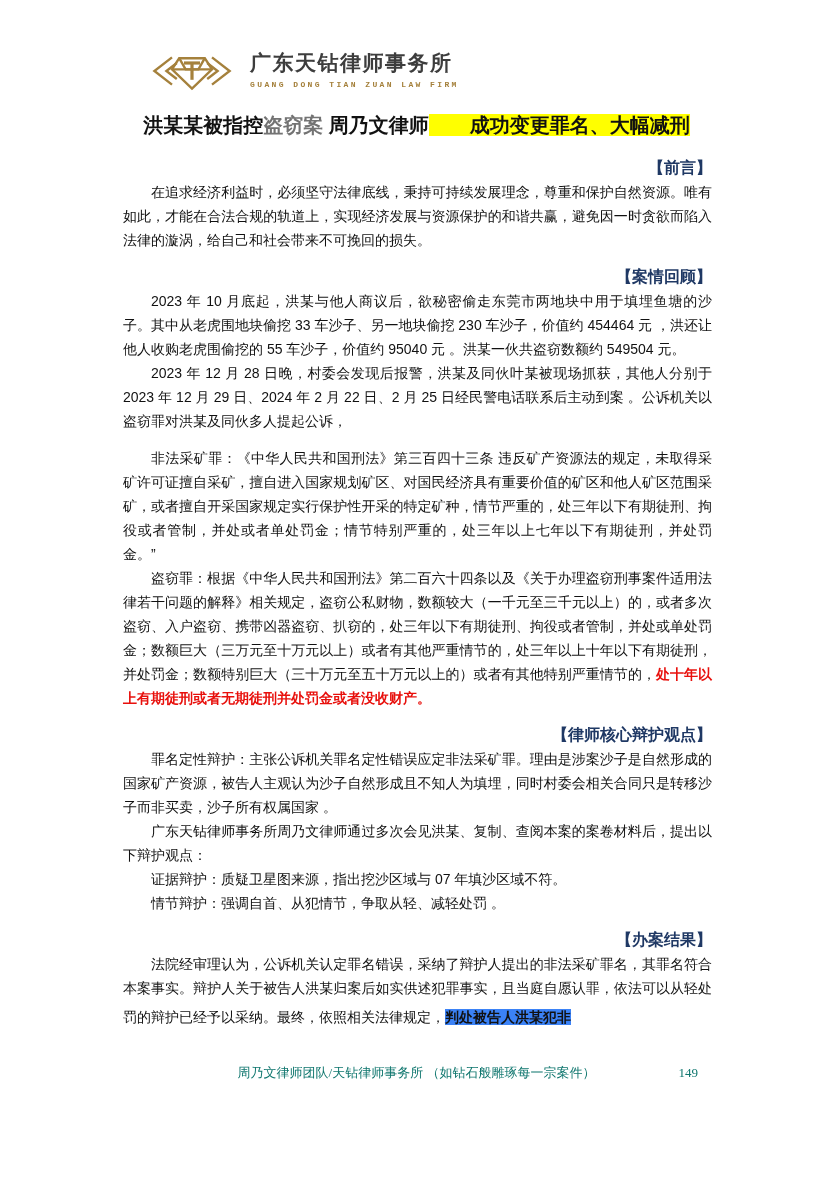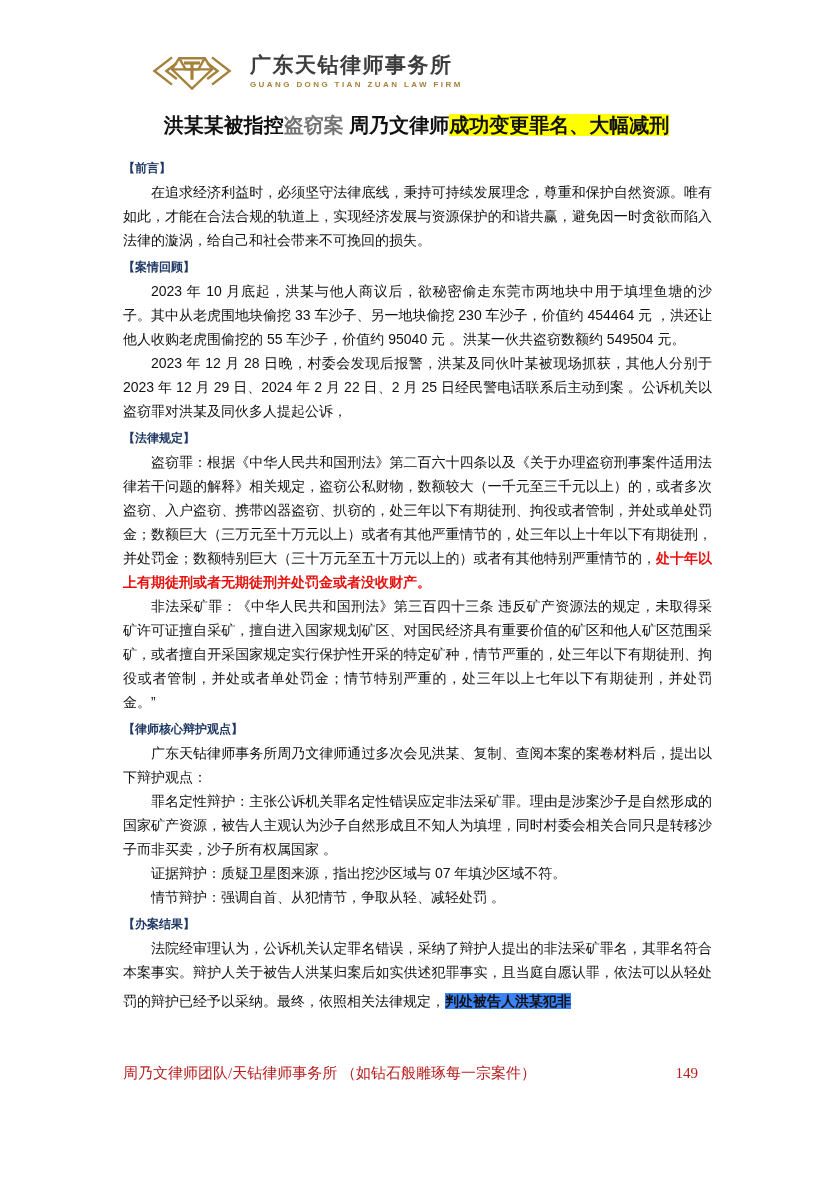--- a/index.html
+++ b/index.html
@@ -12,64 +12,65 @@
     color: #111;
   }
 
   
   .letterhead {
     padding: 44px 0 0 148px;
     display: flex; align-items: center; gap: 14px;
     height: 98px;
   }
   .logo-icon svg { display: block; }
-  .logo-text { display: flex; flex-direction: column; }
+  .logo-text { display: flex; flex-direction: column; font-family: Liberation Mono, monospace; }
   .logo-cn {
     font-size: 21px; font-weight: 700; color: #3d3d3d;
     letter-spacing: 1.5px; line-height: 24px;
   }
   .logo-en {
     font-size: 8px; font-weight: 700; color: #a5813c;
     letter-spacing: 2.4px; margin-top: 3px; white-space: nowrap;
   }
 
   
   .title {
     margin: 12px 55px 0 55px;
     text-align: center;
     font-size: 20px; font-weight: 700;
     line-height: 30px;
   }
   .title .seg-red { color: #737373; }
-  .title .seg-highlight { background: #ffff00; }
+  .title .seg-highlight { background: #ffff00; padding-left: 41px; }
 
   
   .content {
     margin: 16px 121px 0 123px;
     font-size: 14px; line-height: 24px;
     text-align: justify;
   }
   .doc-section { margin: 0; }
-  .doc-section + .doc-section { margin-top: 3px; }
+  .doc-section + .doc-section { margin-top: 13px; }
   .section-heading {
-    font-size: 12px; font-weight: 700; color: #1f3864;
-    margin: 0; line-height: 24px; text-align: left;
+    font-size: 16px; font-weight: 700; color: #1f3864;
+    margin: 0; line-height: 24px; text-align: right;
   }
   .para { margin: 0; text-indent: 2em; }
   .seg { font: inherit; }
   .seg-red { color: #e8100c; font-weight: 700; }
   .content .seg-highlight {
     background: #3b82f6; font-weight: 700; line-height: 34px;
   }
 
   
   .footer {
     position: absolute; left: 123px; right: 123px; top: 1063px;
+    text-align: center;
     font-family: "Liberation Serif", "DejaVu Serif", serif;
-    font-size: 15px; color: #b91c1c; line-height: 20px;
+    font-size: 13px; color: #0f766e; line-height: 20px;
   }
   .page-num { position: absolute; right: 12px; top: 0; }
 </style>
 </head>
 <body>
 
 <div class="page">
 
   <div class="letterhead">
     <span class="logo-icon">
@@ -101,28 +102,27 @@
       <section class="doc-section">
         <h2 class="section-heading">【前言】</h2>
         <p class="para"><span class="seg seg-plain">在追求经济利益时，必须坚守法律底线，秉持可持续发展理念，尊重和保护自然资源。唯有如此，才能在合法合规的轨道上，实现经济发展与资源保护的和谐共赢，避免因一时贪欲而陷入法律的漩涡，给自己和社会带来不可挽回的损失。</span></p>
       </section>
       <section class="doc-section">
         <h2 class="section-heading">【案情回顾】</h2>
         <p class="para"><span class="seg seg-plain">2023 年 10 月底起，洪某与他人商议后，欲秘密偷走东莞市两地块中用于填埋鱼塘的沙子。其中从老虎围地块偷挖 33 车沙子、另一地块偷挖 230 车沙子，价值约 454464 元 ，洪还让他人收购老虎围偷挖的 55 车沙子，价值约 95040 元 。洪某一伙共盗窃数额约 549504 元。</span></p>
         <p class="para"><span class="seg seg-plain">2023 年 12 月 28 日晚，村委会发现后报警，洪某及同伙叶某被现场抓获，其他人分别于 2023 年 12 月 29 日、2024 年 2 月 22 日、2 月 25 日经民警电话联系后主动到案 。公诉机关以盗窃罪对洪某及同伙多人提起公诉，</span></p>
       </section>
       <section class="doc-section">
-        <h2 class="section-heading">【法律规定】</h2>
+        <p class="para"><span class="seg seg-plain">非法采矿罪：《中华人民共和国刑法》第三百四十三条 违反矿产资源法的规定，未取得采矿许可证擅自采矿，擅自进入国家规划矿区、对国民经济具有重要价值的矿区和他人矿区范围采矿，或者擅自开采国家规定实行保护性开采的特定矿种，情节严重的，处三年以下有期徒刑、拘役或者管制，并处或者单处罚金；情节特别严重的，处三年以上七年以下有期徒刑，并处罚金。”</span></p>
         <p class="para"><span class="seg seg-plain">盗窃罪：根据《中华人民共和国刑法》第二百六十四条以及《关于办理盗窃刑事案件适用法律若干问题的解释》相关规定，盗窃公私财物，数额较大（一千元至三千元以上）的，或者多次盗窃、入户盗窃、携带凶器盗窃、扒窃的，处三年以下有期徒刑、拘役或者管制，并处或单处罚金；数额巨大（三万元至十万元以上）或者有其他严重情节的，处三年以上十年以下有期徒刑，并处罚金；数额特别巨大（三十万元至五十万元以上的）或者有其他特别严重情节的，</span><span class="seg seg-red">处十年以上有期徒刑或者无期徒刑并处罚金或者没收财产。</span></p>
-        <p class="para"><span class="seg seg-plain">非法采矿罪：《中华人民共和国刑法》第三百四十三条 违反矿产资源法的规定，未取得采矿许可证擅自采矿，擅自进入国家规划矿区、对国民经济具有重要价值的矿区和他人矿区范围采矿，或者擅自开采国家规定实行保护性开采的特定矿种，情节严重的，处三年以下有期徒刑、拘役或者管制，并处或者单处罚金；情节特别严重的，处三年以上七年以下有期徒刑，并处罚金。”</span></p>
       </section>
       <section class="doc-section">
         <h2 class="section-heading">【律师核心辩护观点】</h2>
+        <p class="para"><span class="seg seg-plain">罪名定性辩护：主张公诉机关罪名定性错误应定非法采矿罪。理由是涉案沙子是自然形成的国家矿产资源，被告人主观认为沙子自然形成且不知人为填埋，同时村委会相关合同只是转移沙子而非买卖，沙子所有权属国家 。</span></p>
         <p class="para"><span class="seg seg-plain">广东天钻律师事务所周乃文律师通过多次会见洪某、复制、查阅本案的案卷材料后，提出以下辩护观点：</span></p>
-        <p class="para"><span class="seg seg-plain">罪名定性辩护：主张公诉机关罪名定性错误应定非法采矿罪。理由是涉案沙子是自然形成的国家矿产资源，被告人主观认为沙子自然形成且不知人为填埋，同时村委会相关合同只是转移沙子而非买卖，沙子所有权属国家 。</span></p>
         <p class="para"><span class="seg seg-plain">证据辩护：质疑卫星图来源，指出挖沙区域与 07 年填沙区域不符。</span></p>
         <p class="para"><span class="seg seg-plain">情节辩护：强调自首、从犯情节，争取从轻、减轻处罚 。</span></p>
       </section>
       <section class="doc-section">
         <h2 class="section-heading">【办案结果】</h2>
         <p class="para"><span class="seg seg-plain">法院经审理认为，公诉机关认定罪名错误，采纳了辩护人提出的非法采矿罪名，其罪名符合本案事实。辩护人关于被告人洪某归案后如实供述犯罪事实，且当庭自愿认罪，依法可以从轻处罚的辩护已经予以采纳。最终，依照相关法律规定，</span><span class="seg seg-highlight">判处被告人洪某犯非</span></p>
       </section>
     </main>
 
   <div class="footer">

